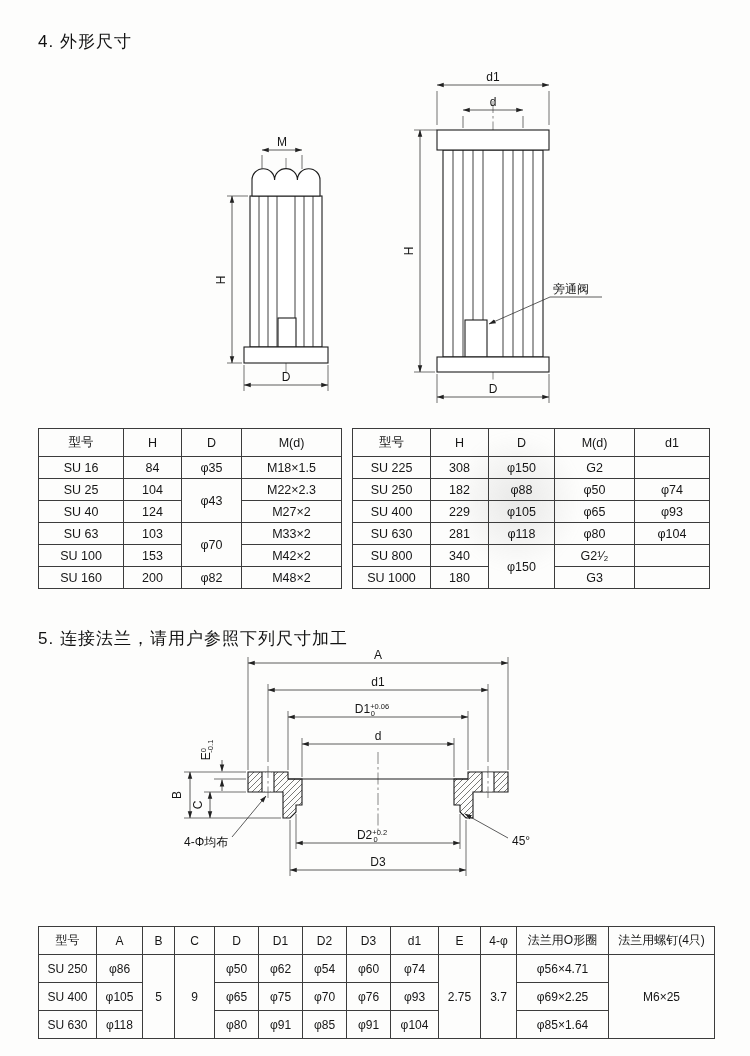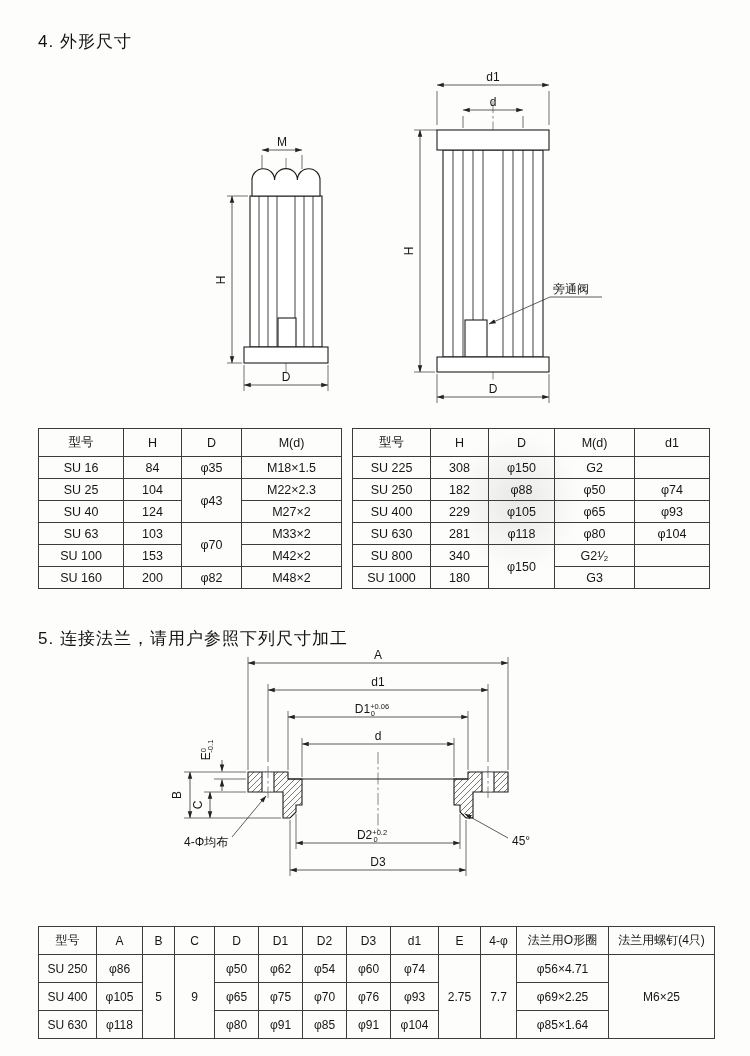--- a/index.html
+++ b/index.html
@@ -384,21 +384,21 @@
         <td>SU 250</td>
         <td>φ86</td>
         <td rowspan="3">5</td>
         <td rowspan="3">9</td>
         <td>φ50</td>
         <td>φ62</td>
         <td>φ54</td>
         <td>φ60</td>
         <td>φ74</td>
         <td rowspan="3">2.75</td>
-        <td rowspan="3">7.7</td>
+        <td rowspan="3">3.7</td>
         <td>φ56×4.71</td>
         <td rowspan="3">M6×25</td>
       </tr>
       <tr>
         <td>SU 400</td>
         <td>φ105</td>
         <td>φ65</td>
         <td>φ75</td>
         <td>φ70</td>
         <td>φ76</td>

